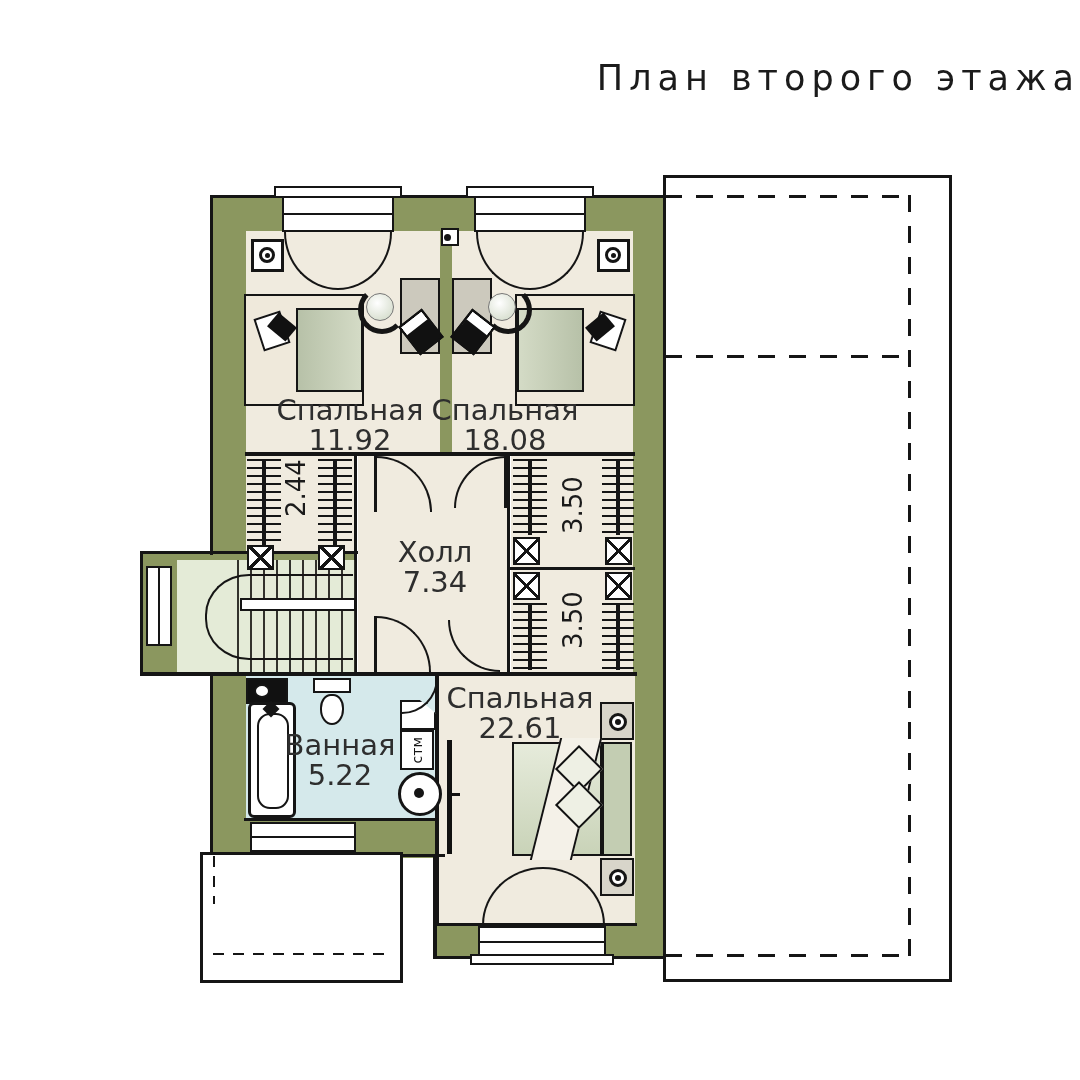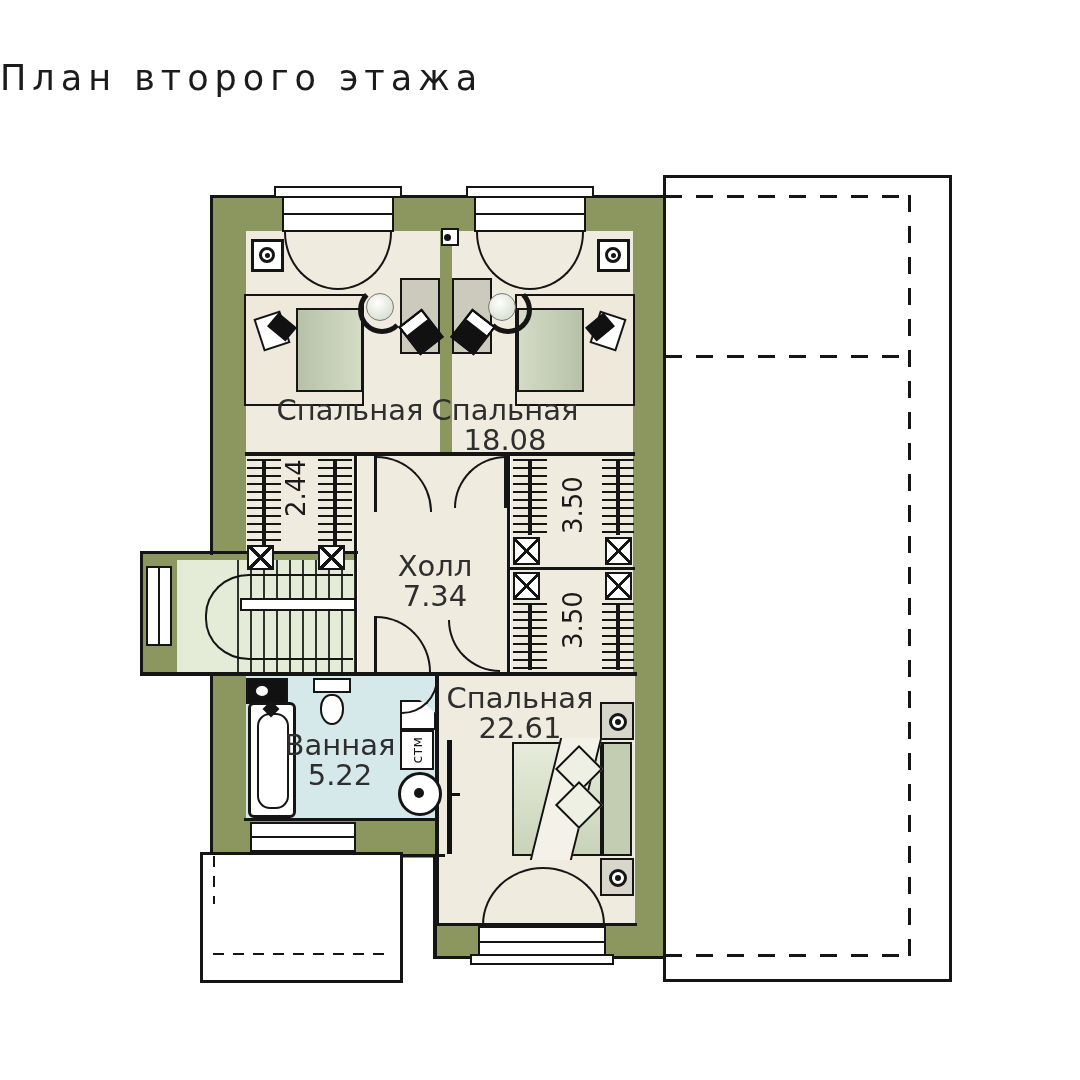--- a/index.html
+++ b/index.html
@@ -3,21 +3,21 @@
 <meta charset="utf-8">
 <style>
   html,body{margin:0;padding:0;background:#fff;}
   #stage{position:relative;width:1080px;height:1080px;background:#ffffff;overflow:hidden;
          font-family:"DejaVu Sans","Liberation Sans",sans-serif;}
   .abs{position:absolute;}
   .ol{position:absolute;background:#8b975f;}           
   .ln{position:absolute;background:#151515;}           
   .room{position:absolute;background:#f0ebdf;}
   .white{position:absolute;background:#ffffff;border:2px solid #151515;box-sizing:border-box;}
-  .title{position:absolute;left:0;top:58px;width:1080px;text-align:left;
+  .title{position:absolute;left:0;top:58px;width:1080px;text-align:right;
          font-size:35px;letter-spacing:6px;color:#1b1b1b;}
   .watermark{position:absolute;left:0;top:458px;width:1080px;text-align:center;
          font-size:97px;font-weight:bold;letter-spacing:-2px;color:rgba(158,158,158,.93);
          text-shadow:-2px -3px 2px rgba(255,255,255,.95), 3px 3px 3px rgba(95,95,95,.40);
          z-index:40;}
   .rlabel{position:absolute;text-align:center;color:#2e2e2e;font-size:29px;line-height:1.02;z-index:30;}
   .dim{position:absolute;writing-mode:vertical-rl;transform:rotate(180deg);
        font-size:26px;color:#1a1a1a;display:flex;align-items:center;justify-content:center;z-index:30;}
   .arc{position:absolute;border:0 solid #151515;box-sizing:border-box;z-index:22;}
   .arc-tl{border-top-left-radius:100% 100%;border-top-width:2.5px;border-left-width:2.5px;}
@@ -190,26 +190,27 @@
     <div class="ring" style="left:7px;top:9px;width:18px;height:18px;"></div>
     <div class="dot" style="left:13px;top:15px;width:6px;height:6px;"></div>
   </div>
 
   <div class="white" style="left:200px;top:852px;width:203px;height:131px;border-width:3px;z-index:4;"></div>
   <div class="dash-v" style="left:213px;top:856px;height:48px;width:2px;background:repeating-linear-gradient(180deg,#151515 0 11px,transparent 11px 20px);"></div>
   <div class="dash-h" style="left:213px;top:953px;width:172px;height:2px;background:repeating-linear-gradient(90deg,#151515 0 11px,transparent 11px 20px);"></div>
 
   <div class="rlabel" style="left:270px;top:396px;width:160px;">
     <div>Спальная</div>
+    <div>11.92</div>
   </div>
   <div class="rlabel" style="left:425px;top:396px;width:160px;">
     <div>Спальная</div>
     <div>18.08</div>
   </div>
-  <div class="rlabel" style="left:365px;top:552px;width:140px;">
+  <div class="rlabel" style="left:365px;top:538px;width:140px;">
     <div>Холл</div>
     <div>7.34</div>
   </div>
   <div class="rlabel" style="left:262px;top:731px;width:156px;">
     <div>Ванная</div>
     <div>5.22</div>
   </div>
   <div class="rlabel" style="left:440px;top:684px;width:160px;">
     <div>Спальная</div>
     <div>22.61</div>

